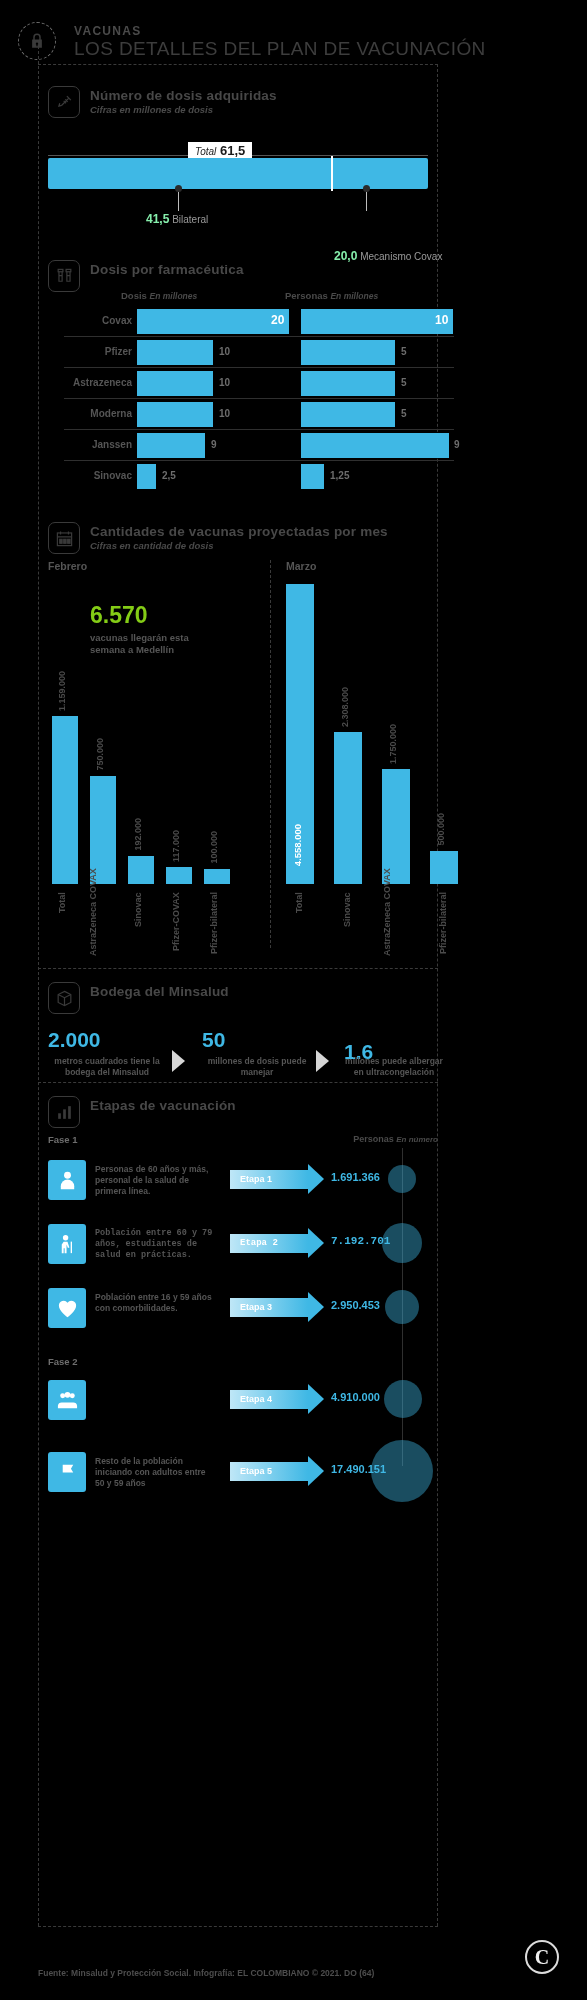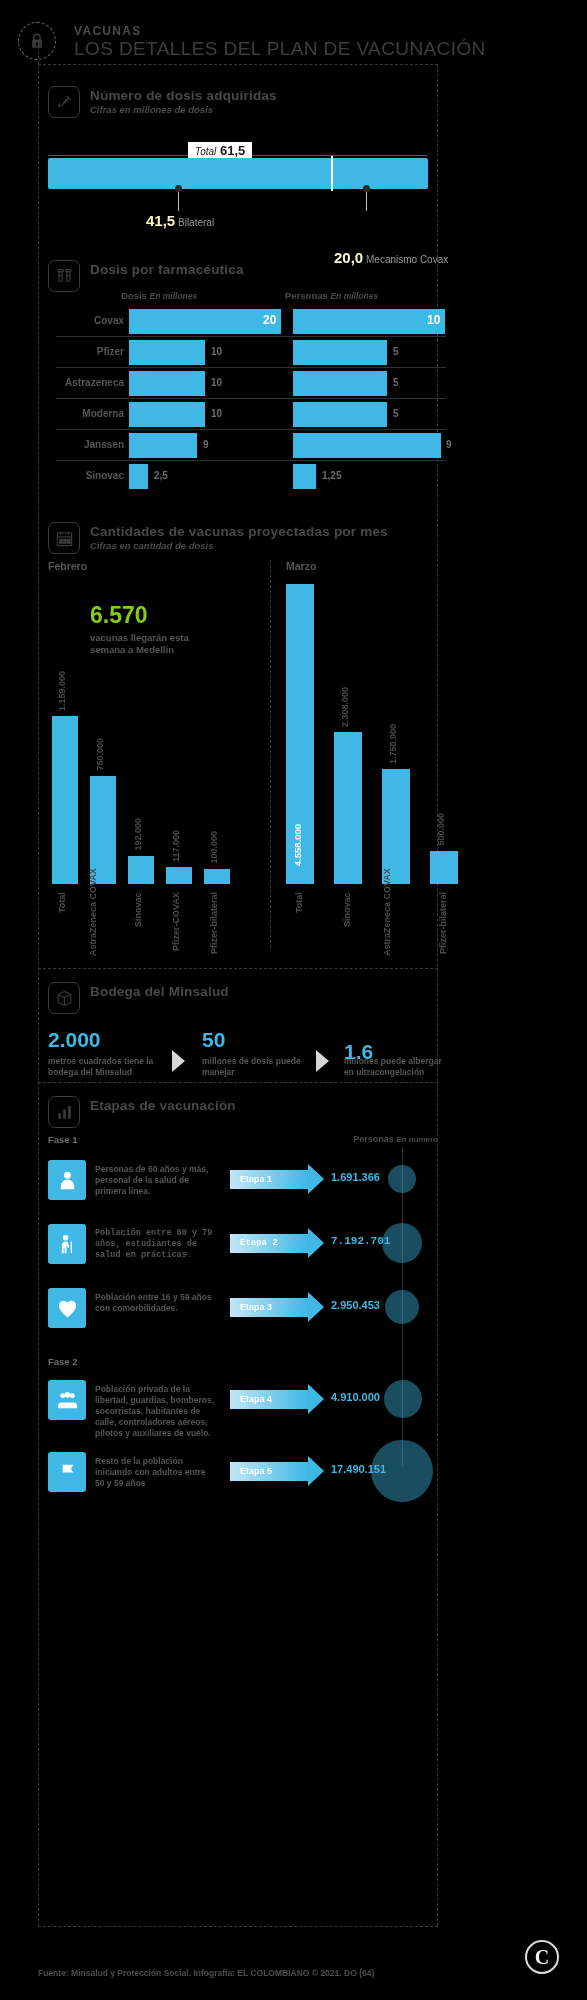--- a/index.html
+++ b/index.html
@@ -47,27 +47,27 @@
   .totaltop { position:absolute; left:0; top:7px; width:380px; height:0;
               border-top:1px solid #555; }
   .totallabel { position:absolute; left:140px; top:-6px; background:#fff;
                 padding:1px 7px 2px; font-size:13px; font-weight:bold; color:#1b1b1b;}
   .totallabel i { font-weight:normal; font-style:italic; font-size:10px; }
   .split { position:absolute; left:283px; top:8px; width:2px; height:35px; background:#fff; }
   .pin { position:absolute; width:1px; height:22px; background:#bdbdbd; }
   .pin::before { content:""; position:absolute; left:-3px; top:-4px;
                  width:7px; height:7px; border-radius:50%; background:#2b2b2b; }
   .pinlbl { position:absolute; font-size:10px; color:#9a9a9a; white-space:nowrap;}
-  .pinlbl b { font-size:15px; color:#fef9c3; }
+  .pinlbl b { font-size:12px; color:#86efac; }
 
   
   .ptab { position:absolute; left:48px; top:272px; width:390px; }
   .ch { position:absolute; font-size:9.5px; font-weight:bold; color:#4a4a4a; }
   .ch i { font-style:italic; font-weight:bold; font-size:8.5px; }
-  .prow { position:absolute; left:8px; width:390px; height:31px; }
+  .prow { position:absolute; left:16px; width:390px; height:31px; }
   .prow .rlbl { position:absolute; left:0; top:9px; width:68px; text-align:right;
                 font-size:10px; font-weight:bold; color:#555; }
   .prow .rline { position:absolute; left:0; top:30px; width:390px; height:0;
                  border-top:1px solid #2f2f2f; }
   .bardose { position:absolute; left:73px; top:3px; height:25px; background:#3fb8e5; }
   .barppl  { position:absolute; left:237px; top:3px; height:25px; background:#3fb8e5; }
   .bval { position:absolute; top:9px; font-size:10px; font-weight:bold; color:#6d6d6d; }
   .bvalin { position:absolute; top:7px; font-size:12px; font-weight:bold; color:#fff; }
 
   
@@ -85,21 +85,21 @@
   .colvalw { position:absolute; font-size:9.5px; font-weight:bold; color:#fff;
              writing-mode:vertical-rl; transform:rotate(180deg); white-space:nowrap;}
   .colname { position:absolute; font-size:9px; font-weight:bold; color:#4b4b4b;
              writing-mode:vertical-rl; transform:rotate(180deg); white-space:nowrap;
              text-align:right; line-height:10px;}
 
   
   .bod { position:absolute; left:48px; top:1000px; width:390px; }
   .bnum { position:absolute; font-size:21px; font-weight:bold; color:#3fb8e5; }
   .btxt { position:absolute; font-size:8.5px; font-weight:bold; color:#555;
-          line-height:11px; }
+          line-height:11px;text-align:center; }
   .barrow { position:absolute; width:0; height:0;
             border-top:11px solid transparent; border-bottom:11px solid transparent;
             border-left:13px solid #d6d6d6; }
 
   
   .et { position:absolute; left:48px; top:1100px; width:390px; }
   .etph { position:absolute; font-size:9.5px; font-weight:bold; color:#6d6d6d; }
   .ethdr { position:absolute; right:0; font-size:9px; font-weight:bold; color:#4a4a4a;}
   .ethdr i { font-style:italic; font-size:8px; }
   .erow { position:absolute; left:0; width:390px; height:64px; }
@@ -410,21 +410,20 @@
 
     <div class="erow" style="top:240px;">
       <div class="eicon">
         <svg viewBox="0 0 24 24" fill="#fff">
             <circle cx="7" cy="7" r="2.6"></circle>
             <circle cx="17" cy="7" r="2.6"></circle>
             <circle cx="12" cy="6" r="3"></circle>
             <path d="M2 20v-2.6A4 4 0 016 14h12a4 4 0 014 3.4V20z"></path>
           </svg>
       </div>
-      <div class="edesc">Población privada de la libertad, guardias, bomberos, socorristas, habitantes de calle, controladores aéreos, pilotos y auxiliares de vuelo.</div>
       <div class="epill"></div>
       <div class="epilltxt">Etapa 4</div>
       <div class="earrow"></div>
       <div class="ebub" style="left:336px; top:6px; width:38px; height:38px;"></div>
       <div class="enum">4.910.000</div>
     </div>
 
     <div class="erow" style="top:312px;">
       <div class="eicon">
         <svg viewBox="0 0 24 24" fill="#fff">

